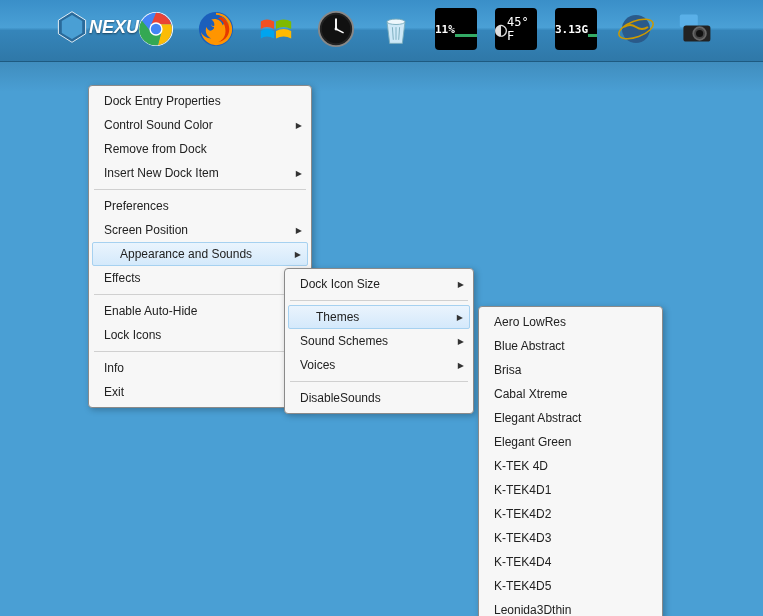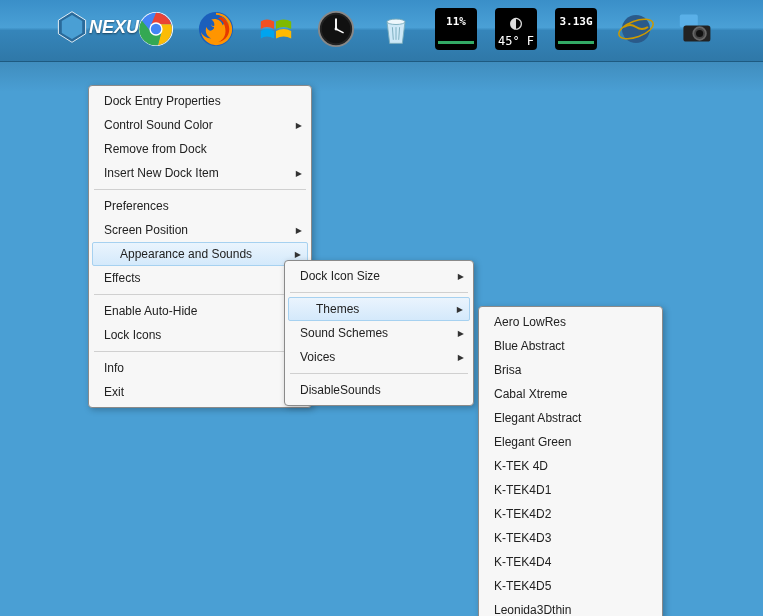--- a/index.html
+++ b/index.html
@@ -67,21 +67,21 @@
   cursor: pointer;
 }
 .widget {
   width: 42px;
   height: 42px;
   background: #000;
   border-radius: 4px;
   color: #7f7;
   font-size: 10px;
   display: flex;
-  flex-direction: column;
+  flex-direction: row;
   align-items: center;
   justify-content: center;
   font-family: monospace;
 }
 .widget-top { color: #fff; font-size: 11px; font-weight: bold; }
 .widget-graph {
   width: 36px;
   height: 14px;
   background: linear-gradient(to top, #3a6 20%, transparent 20%);
   margin-top: 2px;
@@ -120,21 +120,21 @@
   top: 50%;
   transform: translateY(-50%);
   color: #333;
 }
 .separator {
   height: 1px;
   background: #d0d0d0;
   margin: 4px 2px;
 }
 #menu1 { left: 88px; top: 85px; width: 224px; }
-#menu2 { left: 284px; top: 260px; width: 190px; }
+#menu2 { left: 284px; top: 268px; width: 190px; }
 #menu3 { left: 478px; top: 306px; width: 185px; }
 </style>
 </head>
 <body>
 
 <div class="dock-bar">
   <div class="logo">
     <svg class="logo-shape" viewBox="0 0 40 40">
       <polygon points="20,2 36,12 36,28 20,38 4,28 4,12" fill="#2a6a9a" stroke="#fff" stroke-width="1"></polygon>
       <polygon points="20,6 32,13 32,27 20,34 8,27 8,13" fill="#4a9fd4"></polygon>

